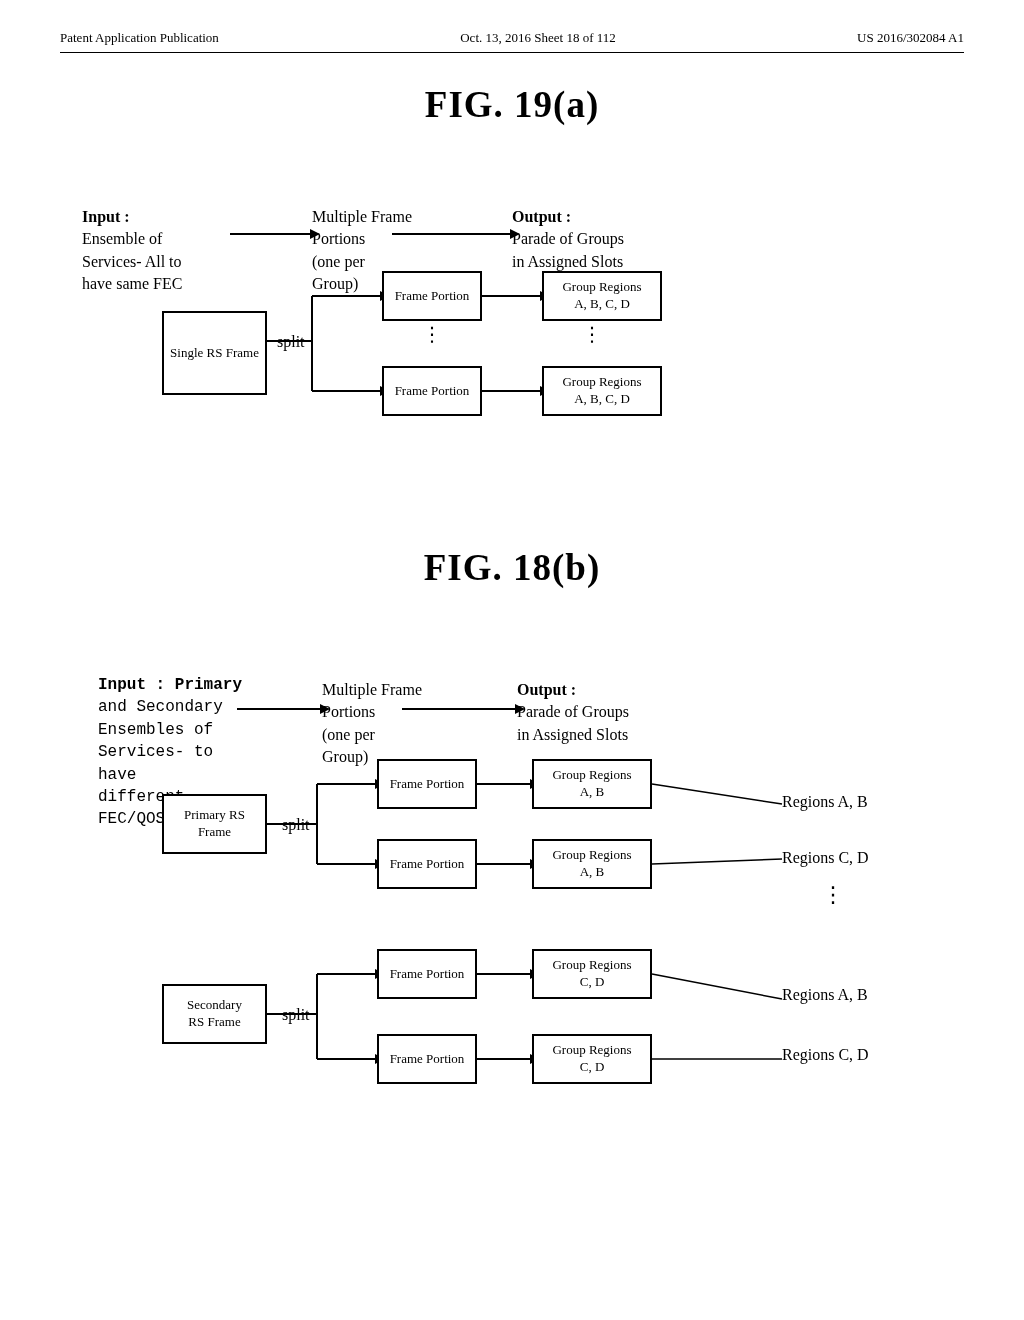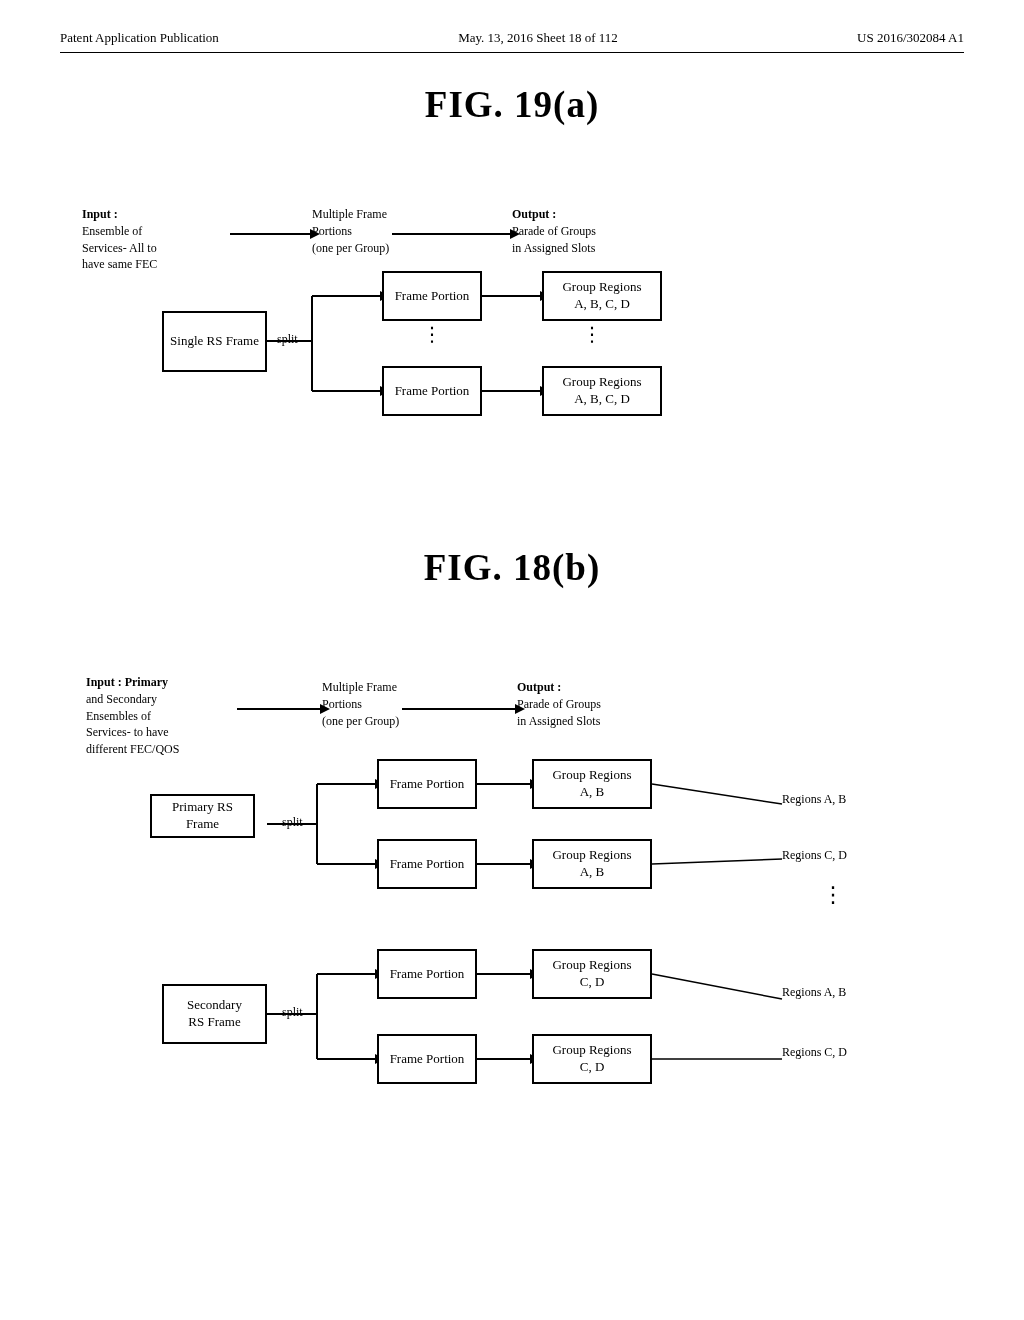--- a/index.html
+++ b/index.html
@@ -61,21 +61,21 @@
       flex-direction: column;
       align-items: center;
       justify-content: center;
       text-align: center;
       font-size: 13px;
       line-height: 1.3;
     }
 
     .text-block {
       position: absolute;
-      font-size: 12px;
+      font-size: 16px;
       line-height: 1.4;
       text-align: left;
     }
 
     .text-block.center {
       text-align: left;
     }
 
     
     .arrows {
@@ -93,21 +93,21 @@
       letter-spacing: 2px;
     }
   </style>
 </head>
 <body>
 
 <div class="page">
 
   <div class="header">
     <span>Patent Application Publication</span>
-    <span>May. 13, 2016   Sheet 18 of 112</span>
+    <span>Oct. 13, 2016   Sheet 18 of 112</span>
     <span>US 2016/302084 A1</span>
   </div>
 
   <div class="fig-title">FIG. 19(a)</div>
 
   <div class="diagram-a">
     <svg class="arrows" viewBox="0 0 860 320" xmlns="http://www.w3.org/2000/svg">
 
       <line x1="148" y1="68" x2="230" y2="68" stroke="#000" stroke-width="2"></line>
       <polygon points="228,63 238,68 228,73" fill="#000"></polygon>
@@ -137,21 +137,21 @@
     </div>
 
     <div class="text-block center" style="left:230px; top:40px; width:100px;">
       Multiple Frame<br>Portions<br>(one per Group)
     </div>
 
     <div class="text-block" style="left:430px; top:40px; width:150px;">
       <b>Output :</b><br>Parade of Groups<br>in Assigned Slots
     </div>
 
-    <div class="box" style="left:80px; top:145px; width:105px; height:61px;">
+    <div class="box" style="left:80px; top:145px; width:105px; height:84px;">
       <span>Single RS
 Frame</span>
     </div>
 
     <div class="text-block" style="left:195px; top:165px; width:40px;">split</div>
 
     <div class="box" style="left:300px; top:105px; width:100px; height:50px;">
       <span>Frame Portion</span>
     </div>
 
@@ -217,33 +217,33 @@
       <line x1="570" y1="155" x2="700" y2="175" stroke="#000" stroke-width="1.5"></line>
 
       <line x1="570" y1="235" x2="700" y2="230" stroke="#000" stroke-width="1.5"></line>
 
       <line x1="570" y1="345" x2="700" y2="370" stroke="#000" stroke-width="1.5"></line>
 
       <line x1="570" y1="430" x2="700" y2="430" stroke="#000" stroke-width="1.5"></line>
 
     </svg>
 
-    <div class="text-block" style="left:4px; top:45px; width:150px;">
+    <div class="text-block" style="left:16px; top:45px; width:150px;font-family:Liberation Mono, monospace;">
       <b>Input : Primary</b><br>and Secondary<br>Ensembles of<br>Services- to have<br>different FEC/QOS
     </div>
 
     <div class="text-block center" style="left:240px; top:50px; width:100px;">
       Multiple Frame<br>Portions<br>(one per Group)
     </div>
 
     <div class="text-block" style="left:435px; top:50px; width:150px;">
       <b>Output :</b><br>Parade of Groups<br>in Assigned Slots
     </div>
 
-    <div class="box" style="left:68px; top:165px; width:105px; height:44px;">
+    <div class="box" style="left:80px; top:165px; width:105px; height:60px;">
       Primary RS<br>Frame
     </div>
 
     <div class="text-block" style="left:200px; top:185px;">split</div>
 
     <div class="box" style="left:295px; top:130px; width:100px; height:50px;">
       Frame Portion
     </div>
 
     <div class="box" style="left:295px; top:210px; width:100px; height:50px;">

